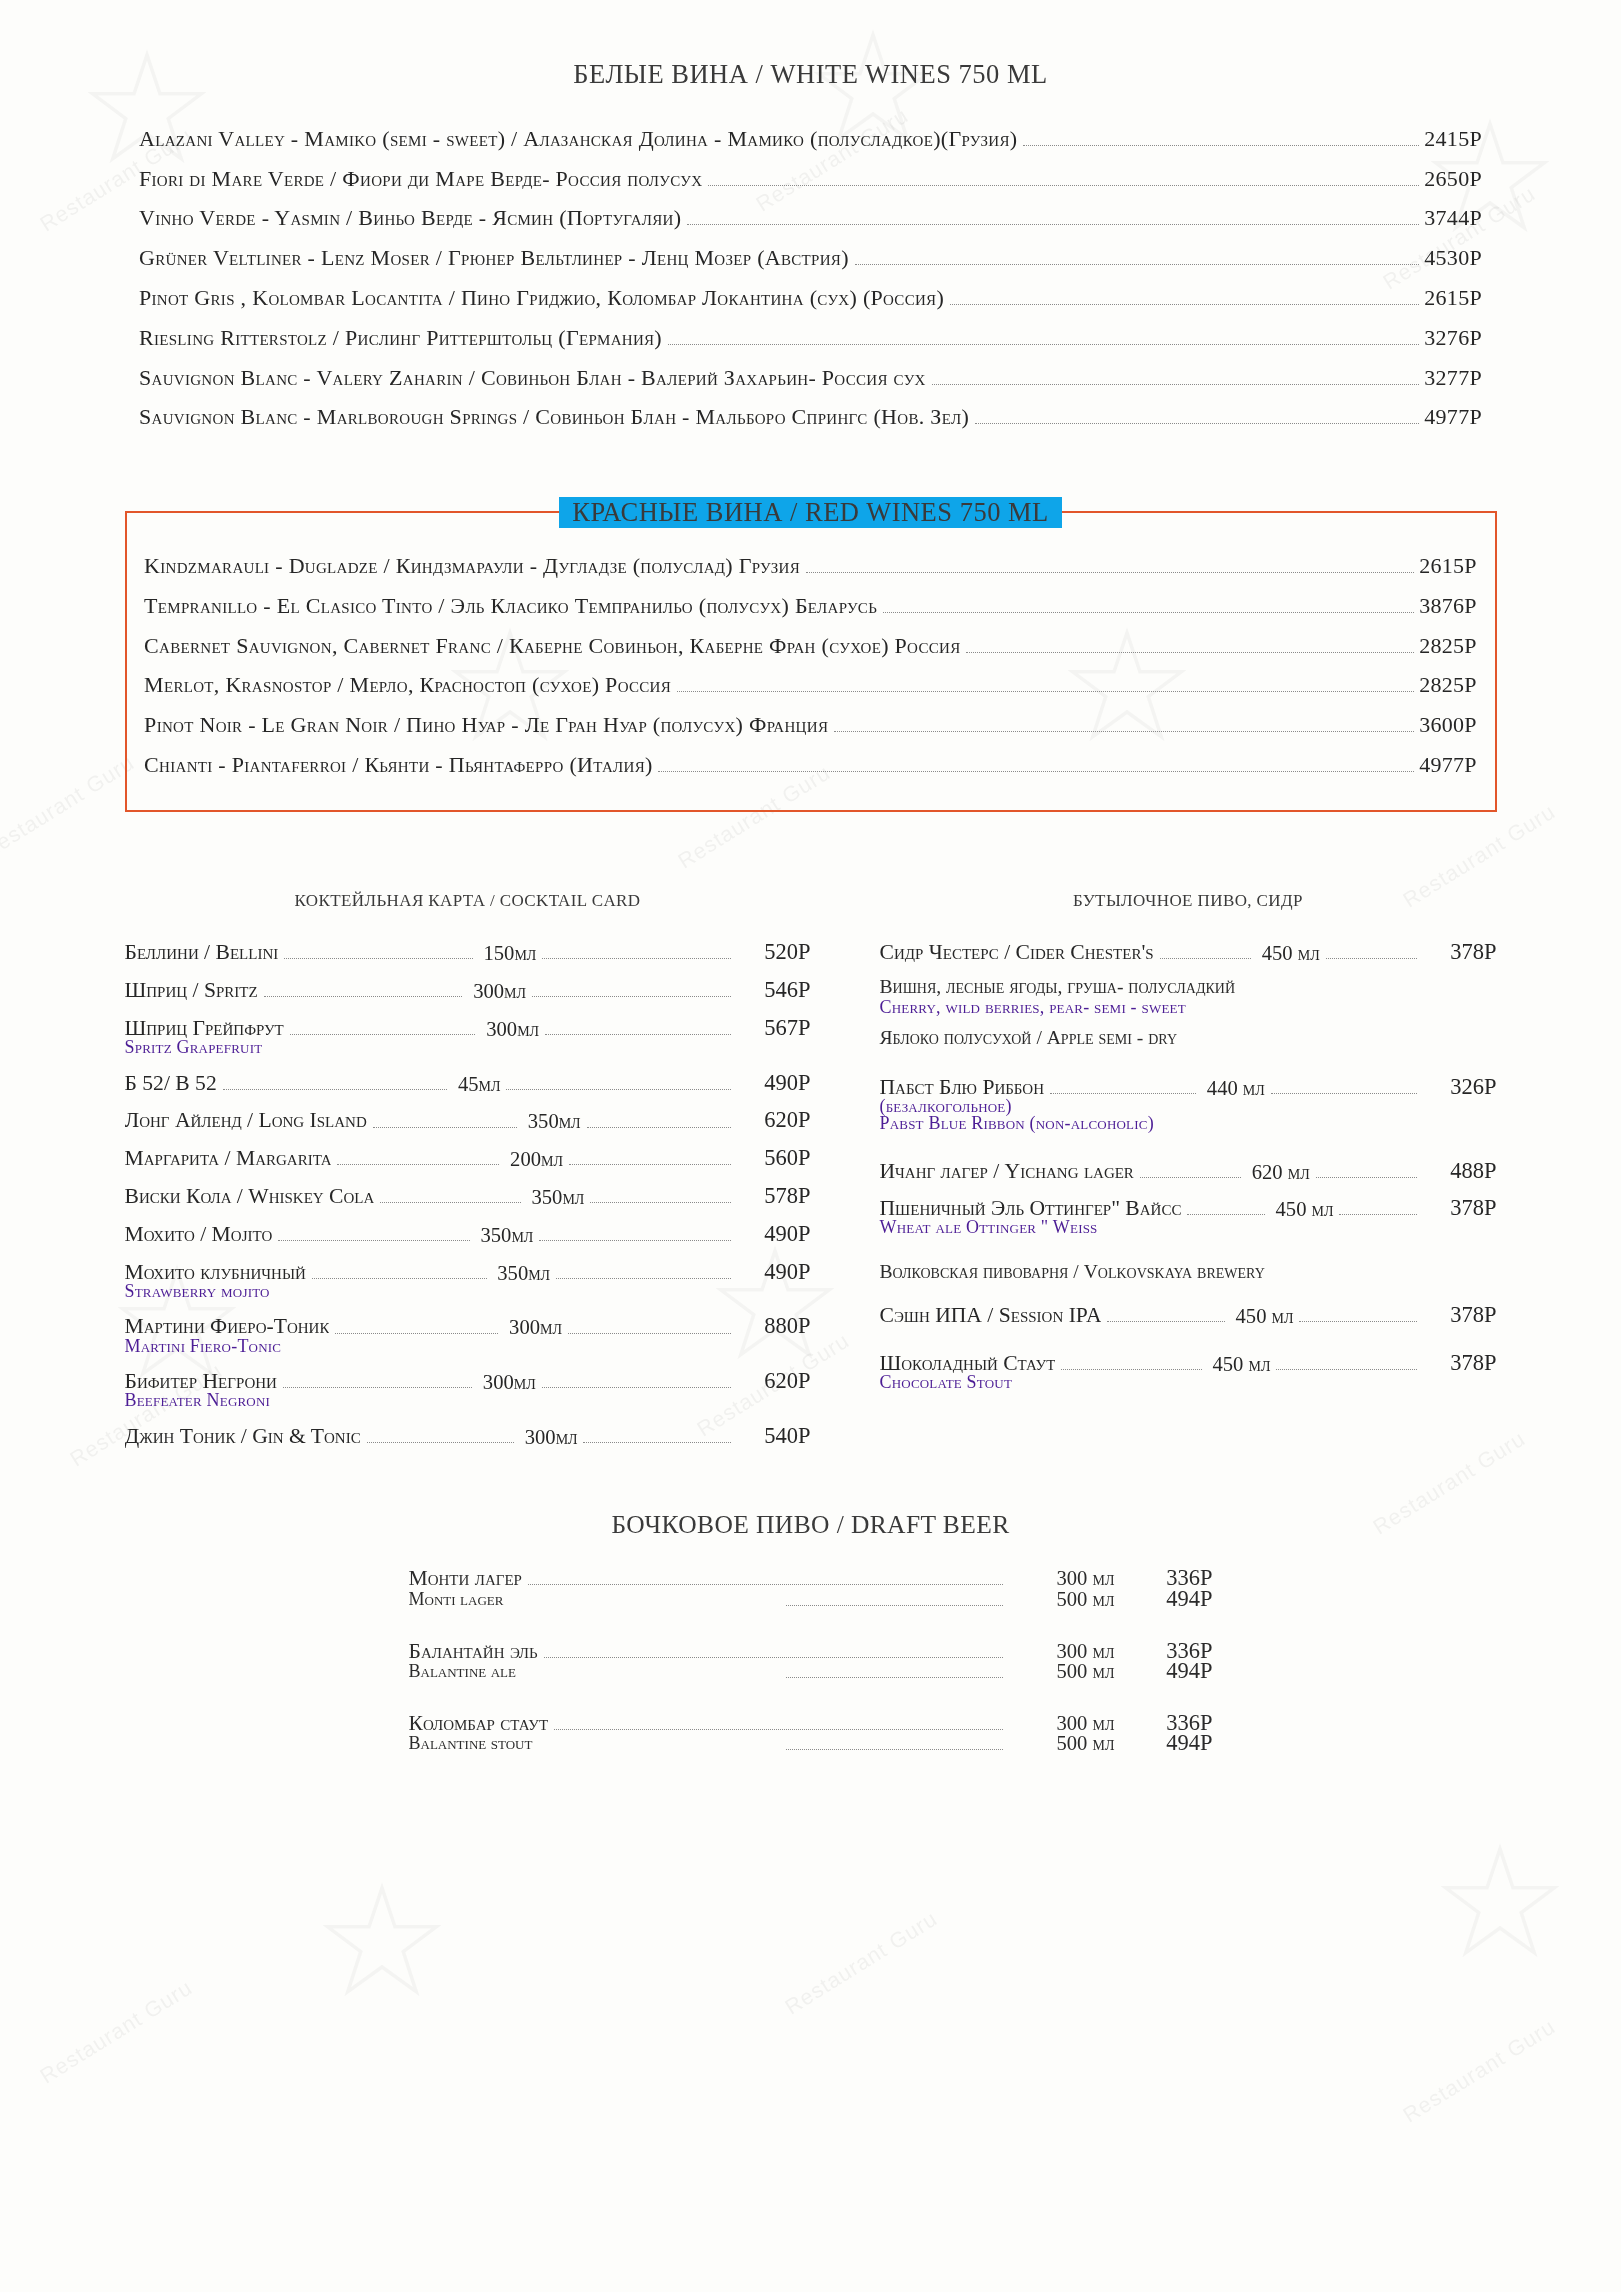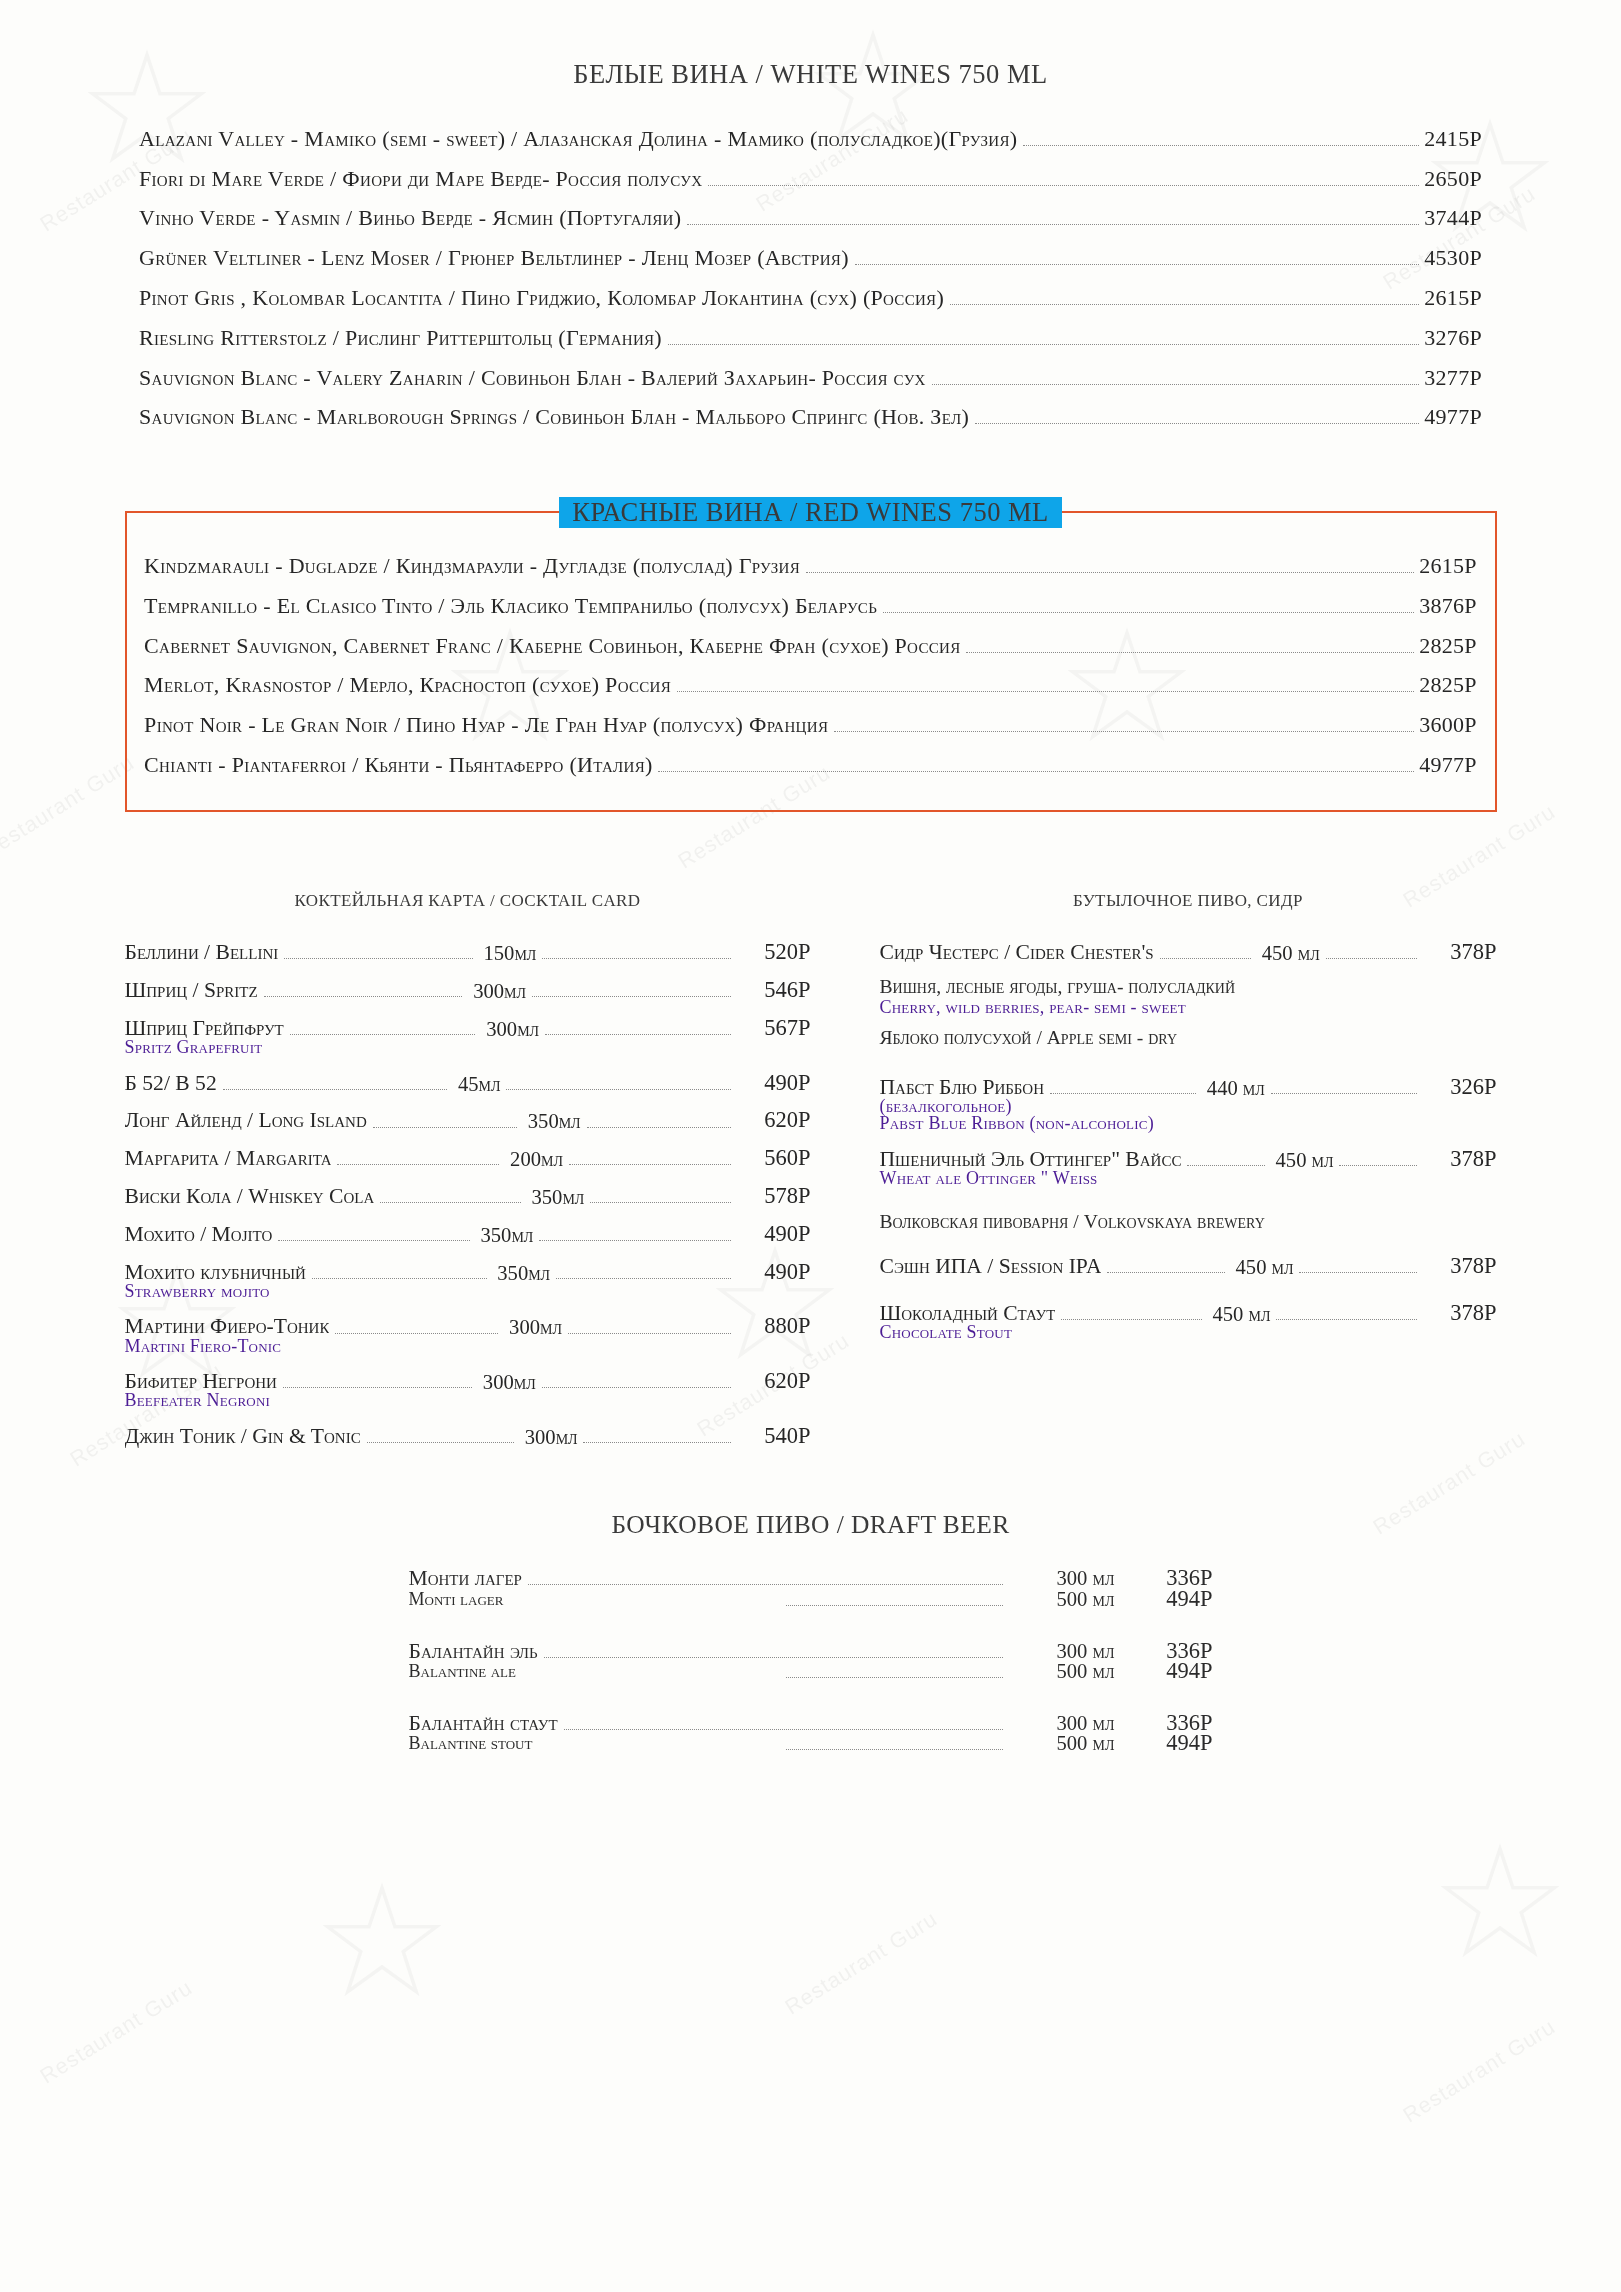--- a/index.html
+++ b/index.html
@@ -502,20 +502,29 @@
           <span class="item-name">Пабст Блю Риббон</span>
           <span class="dots"></span>
           <span class="item-vol">440 мл</span>
           <span class="dots"></span>
           <span class="item-price">326Р</span>
         </div>
         <div class="item-sub">(безалкогольное)</div>
         <div class="item-sub">Pabst Blue Ribbon (non-alcoholic)</div>
       </div>
 
+      <div class="item" style="margin-top:11.8px;">
+        <div class="item-line">
+          <span class="item-name">Ичанг лагер / Yichang lager</span>
+          <span class="dots"></span>
+          <span class="item-vol">620 мл</span>
+          <span class="dots"></span>
+          <span class="item-price">488Р</span>
+        </div>
+      </div>
 
       <div class="item">
         <div class="item-line">
           <span class="item-name">Пшеничный Эль Оттингер" Вайсс</span>
           <span class="dots"></span>
           <span class="item-vol">450 мл</span>
           <span class="dots"></span>
           <span class="item-price">378Р</span>
         </div>
         <div class="item-sub">Wheat ale Ottinger " Weiss</div>
@@ -577,21 +586,21 @@
         <div class="draft-sub">Balantine ale</div>
         <div class="draft-second">
           <span class="draft-dots"></span>
           <span class="draft-vol">500 мл</span>
           <span class="draft-price">494Р</span>
         </div>
       </div>
 
       <div class="draft-item" style="margin-top:15.7px;">
         <div class="draft-line">
-          <span class="draft-name">Балантайн стаут</span>
+          <span class="draft-name">Коломбар стаут</span>
           <span class="draft-dots"></span>
           <span class="draft-vol">300 мл</span>
           <span class="draft-price">336Р</span>
         </div>
         <div class="draft-sub">Balantine stout</div>
         <div class="draft-second">
           <span class="draft-dots"></span>
           <span class="draft-vol">500 мл</span>
           <span class="draft-price">494Р</span>
         </div>

